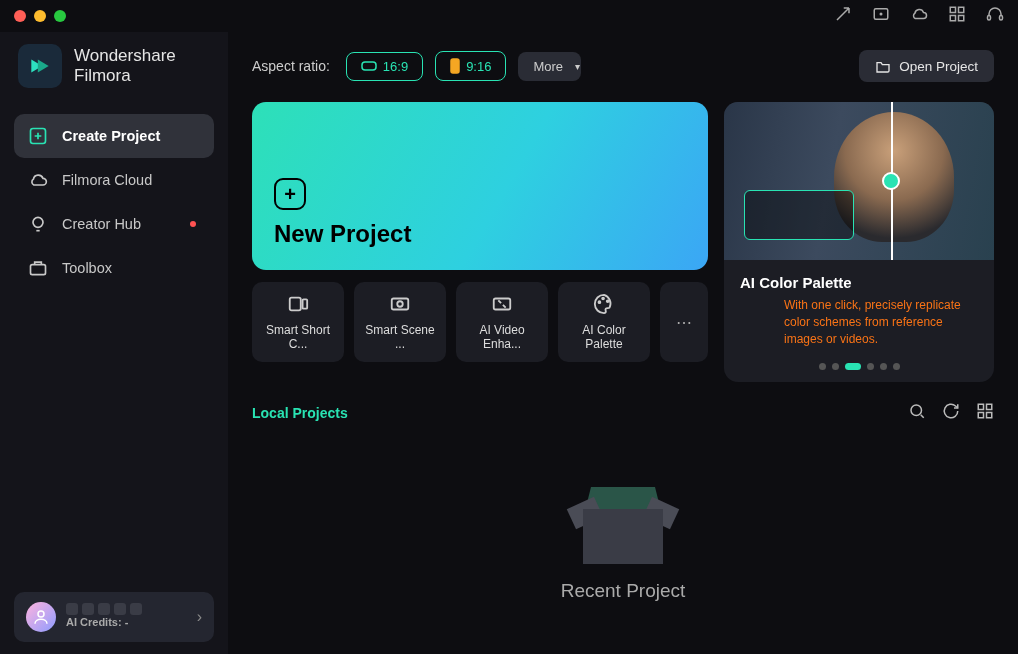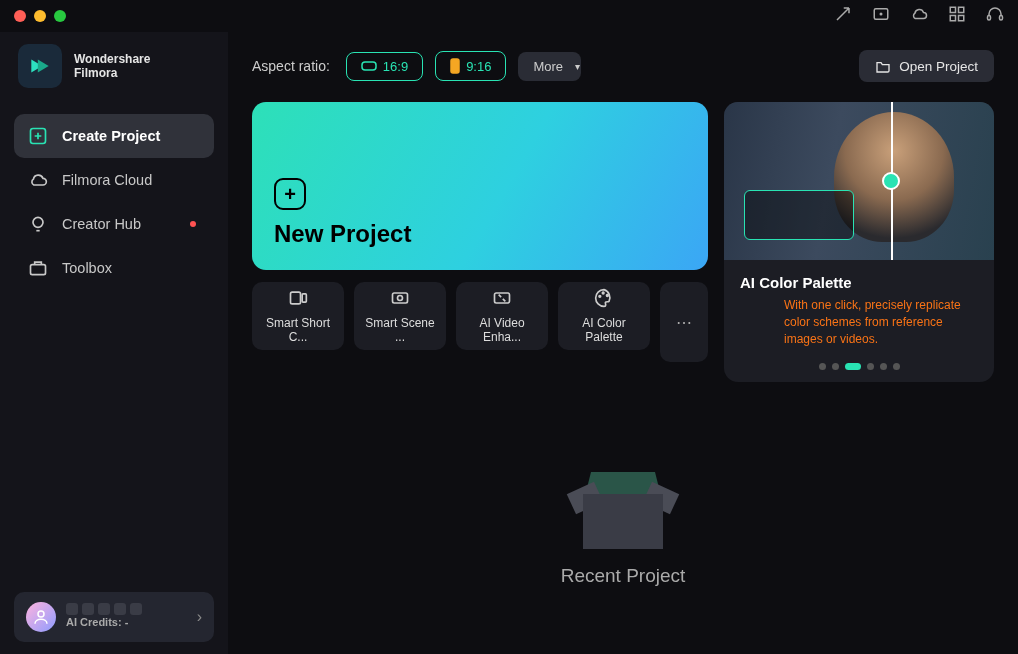--- a/index.html
+++ b/index.html
@@ -11,21 +11,21 @@
 .tl.red { background: #ff5f57; }
 .tl.yellow { background: #febc2e; }
 .tl.green { background: #28c840; }
 .titlebar-icons { display: flex; gap: 20px; color: #aaa; }
 .titlebar-icons span { cursor: pointer; }
 
 .main { flex: 1; display: flex; }
 .sidebar { width: 228px; background: #14141a; display: flex; flex-direction: column; padding: 12px 14px; }
 .logo-row { display: flex; align-items: center; gap: 12px; margin-bottom: 26px; padding-left: 4px; }
 .logo-box { width: 44px; height: 44px; border-radius: 10px; background: #1a2a3a; display: flex; align-items: center; justify-content: center; }
-.logo-text { line-height: 1.2; font-weight: 700; font-size: 12px; }
+.logo-text { line-height: 1.2; font-weight: 400; font-size: 17px; }
 .nav-item { display: flex; align-items: center; gap: 14px; padding: 12px 14px; border-radius: 10px; cursor: pointer; font-size: 14.5px; color: #c8c8c8; position: relative; }
 .nav-item.active { background: #30323a; color: #fff; font-weight: 600; }
 .nav-item .dot { position: absolute; right: 18px; width: 6px; height: 6px; border-radius: 50%; background: #ff5252; }
 .nav-icon { width: 20px; height: 20px; display: flex; align-items: center; justify-content: center; stroke: currentColor; fill: none; }
 .spacer { flex: 1; }
 .user-card { background: #242630; border-radius: 10px; padding: 10px 12px; display: flex; align-items: center; gap: 10px; }
 .avatar { width: 30px; height: 30px; border-radius: 50%; background: linear-gradient(135deg,#ffb3de,#8e9cff); display:flex; align-items:center; justify-content:center; }
 .user-meta { flex: 1; font-size: 11px; color: #aaa; line-height:1.4;font-weight:bold; }
 .user-badges { display:flex; gap:4px; }
 .user-badges span { width:12px; height:12px; background:#3a3c46; border-radius:3px; }
@@ -42,21 +42,21 @@
 .chip.more { padding-right: 0; }
 .flex-sp { flex: 1; }
 .open-proj { display: flex; align-items: center; gap: 8px; background: #2a2c35; color: #e5e5e5; padding: 8px 16px; border-radius: 8px; font-size: 13.5px; cursor: pointer; }
 
 .row2 { display: flex; gap: 16px; margin-bottom: 20px; }
 .left-col { width: 456px; display: flex; flex-direction: column; gap: 12px; }
 .new-project { height: 168px; border-radius: 14px; background: linear-gradient(120deg, #2de0b8 0%, #2ed0e0 55%, #3ba6f5 100%); color: #000; padding: 22px; display: flex; flex-direction: column; justify-content: flex-end; cursor: pointer; }
 .plus-box { width: 32px; height: 32px; border: 2.5px solid #000; border-radius: 9px; display:flex; align-items:center; justify-content:center; font-size: 20px; font-weight: bold; margin-bottom: 10px; }
 .new-project h2 { font-size: 24px; font-weight: 700; }
 .tools-row { display: flex; gap: 10px; }
-.tool-card { flex: 1; height: 68px; background: #1c1d24; border-radius: 10px; display: flex; flex-direction: column; align-items: center; justify-content: center; gap: 8px; cursor: pointer; font-size: 12px; color: #ddd; padding: 6px; text-align:center; }
+.tool-card { flex: 1; height: 80px; background: #1c1d24; border-radius: 10px; display: flex; flex-direction: column; align-items: center; justify-content: center; gap: 8px; cursor: pointer; font-size: 12px; color: #ddd; padding: 6px; text-align:center; }
 .tool-card svg { width:22px; height:22px; stroke:#ccc; fill:none; }
 .tool-more { width: 48px; height: 80px; background: #1c1d24; border-radius: 10px; display: flex; align-items:center; justify-content:center; color:#aaa; cursor:pointer; }
 
 .right-col { flex: 1; background: #1c1d24; border-radius: 14px; overflow: hidden; display: flex; flex-direction: column; }
 .feature-img { height: 158px; background: linear-gradient(100deg,#2a3648 0%, #3c4a5e 40%, #29414f 100%); position: relative; }
 .person { position:absolute; right:40px; top:10px; width:120px; height:130px; background: radial-gradient(circle at 50% 30%, #c9a07a 0%, #8a6a50 45%, #2a2a2e 80%); border-radius: 50% 50% 40% 40%; }
 .overlay-panel { position:absolute; left:20px; bottom:20px; width:110px; height:50px; border:1.5px solid #29e3b3; border-radius:6px; background:rgba(0,0,0,0.4); }
 .slider-line { position:absolute; left:62%; top:0; bottom:0; width:2px; background:#fff; }
 .slider-dot { position:absolute; left:62%; top:50%; transform:translate(-50%,-50%); width:18px; height:18px; border-radius:50%; background:#29e3b3; border:2px solid #fff; }
 .feature-text { padding: 14px 16px 12px; }
@@ -273,20 +273,40 @@
           <span></span>
             <span></span>
             <span class="wide"></span>
             <span></span>
             <span></span>
             <span></span>
         </div>
       </div>
     </div>
 
+    <div class="row3">
+      <h4>Local Projects</h4>
+      <div class="flex-sp"></div>
+      <div class="view-icons">
+        <span><svg width="18" height="18" viewBox="0 0 24 24" fill="none" stroke="currentColor" stroke-width="2">
+              <circle cx="11" cy="11" r="7"></circle>
+              <path d="m21 21-4-4"></path>
+            </svg></span>
+        <span><svg width="18" height="18" viewBox="0 0 24 24" fill="none" stroke="currentColor" stroke-width="2">
+              <path d="M21 12a9 9 0 1 1-3-6.7L21 8"></path>
+              <path d="M21 3v5h-5"></path>
+            </svg></span>
+        <span><svg width="18" height="18" viewBox="0 0 24 24" fill="none" stroke="currentColor" stroke-width="2">
+              <rect x="3" y="3" width="7" height="7"></rect>
+              <rect x="14" y="3" width="7" height="7"></rect>
+              <rect x="3" y="14" width="7" height="7"></rect>
+              <rect x="14" y="14" width="7" height="7"></rect>
+            </svg></span>
+      </div>
+    </div>
 
     <div class="empty">
       <div class="box-illust">
         <div class="box-top"></div>
         <div class="box-flap1"></div>
         <div class="box-flap2"></div>
         <div class="box-body"></div>
       </div>
       <div>Recent Project</div>
     </div>

